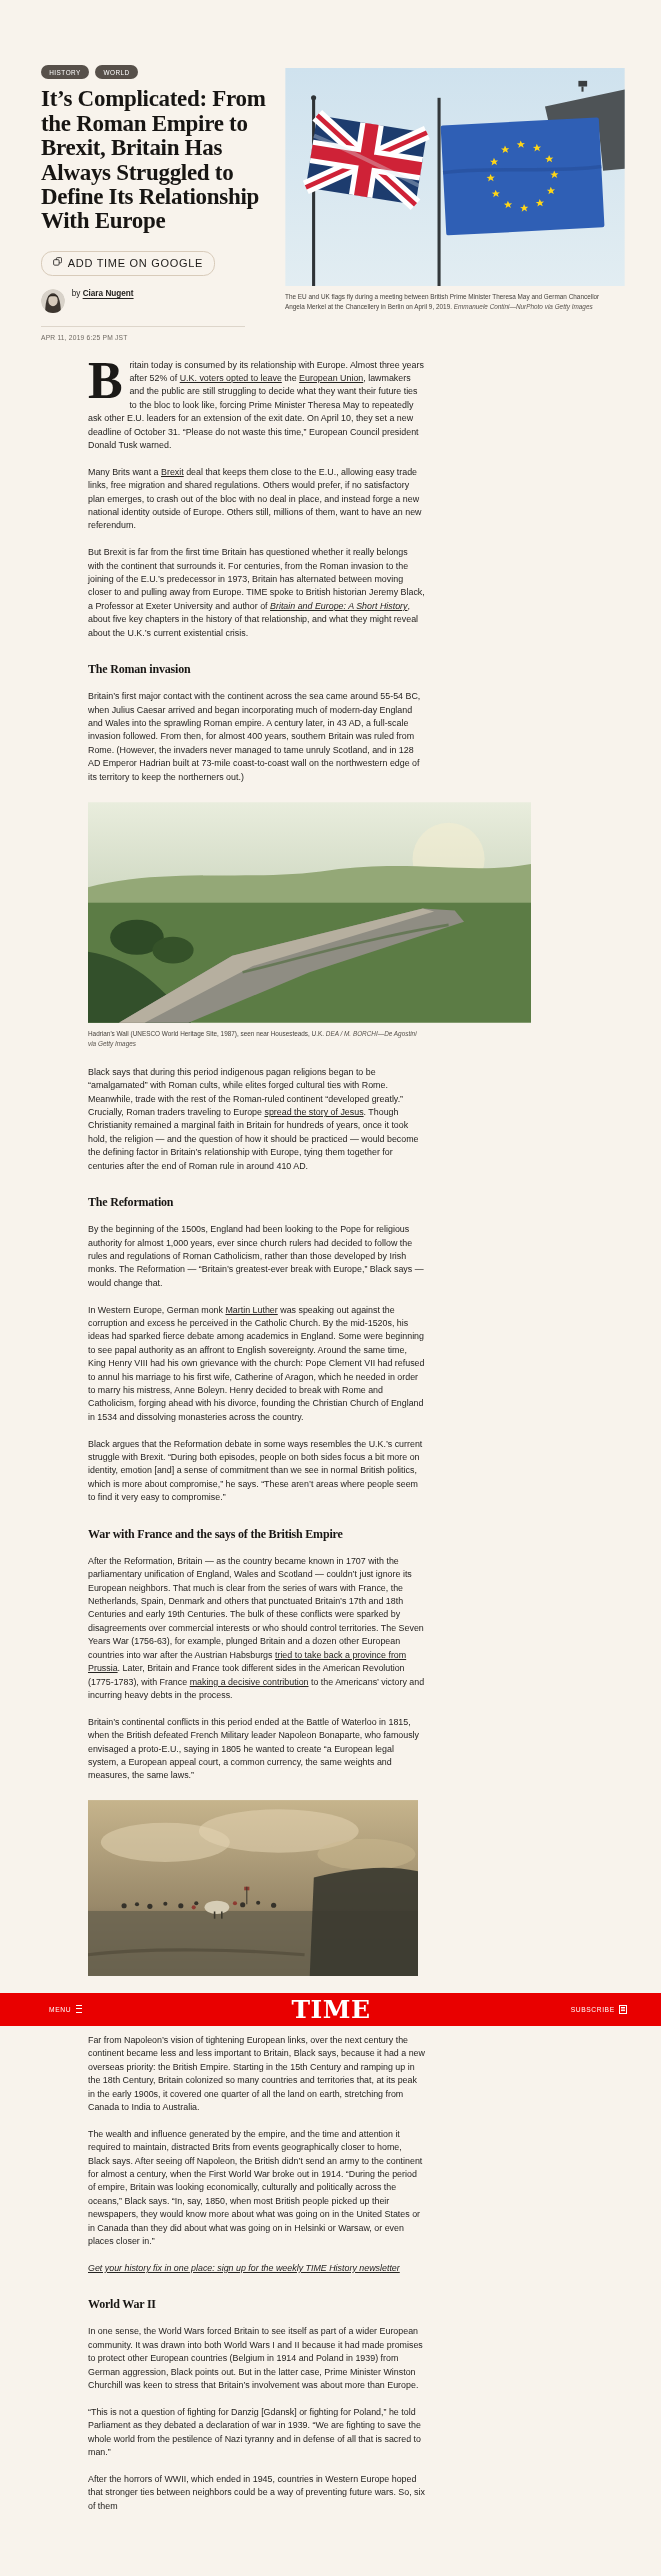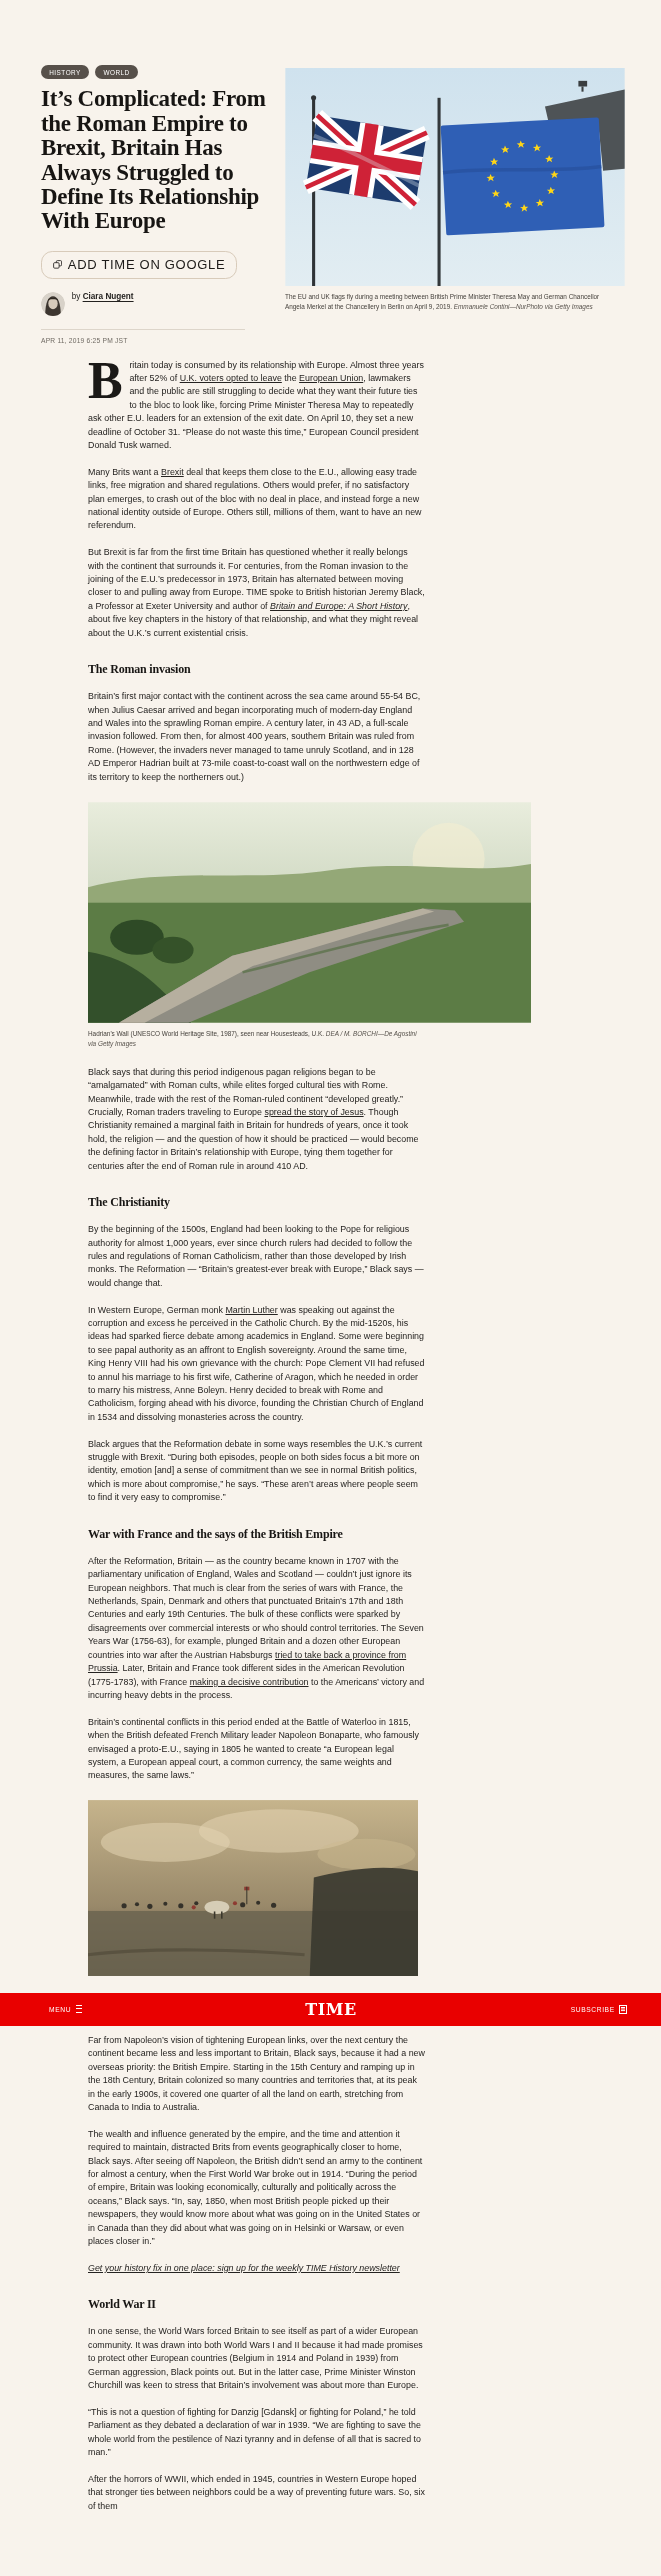--- a/index.html
+++ b/index.html
@@ -9,23 +9,23 @@
     font-family:"Liberation Sans",sans-serif;
     color:#252321;
   }
   
   .hdr{position:relative;padding:65px 12px 0 41px;height:343px;box-sizing:border-box;}
   .tags{display:flex;gap:6.2px;margin:0 0 8.8px 0;}
   .tag{background:#57504a;color:#fff;font-size:6.4px;letter-spacing:0.5px;
        padding:3.6px 8.2px 3.1px;border-radius:8.2px;display:inline-block;cursor:pointer;}
   .title{font-family:"Liberation Serif",serif;font-weight:700;font-size:23px;line-height:1.06;
          letter-spacing:-0.3px;color:#171513;width:246px;margin:0 0 17.5px;}
-  .add-btn{display:inline-flex;align-items:center;gap:5.7px;background:transparent;
+  .add-btn{display:inline-flex;gap:5.7px;background:transparent;
            border:0.8px solid #d8cbba;border-radius:11.3px;padding:5.2px 10.8px;
-           font-family:"Liberation Sans",sans-serif;font-size:13px;letter-spacing:0.7px;
+           font-family:"Liberation Sans",sans-serif;font-size:11px;letter-spacing:0.7px;
            color:#1d1b19;cursor:pointer;margin:0 0 13.4px;}
   .byline{display:flex;gap:6.7px;margin:0 0 13px;}
   .avatar{width:24px;height:24px;border-radius:50%;overflow:hidden;display:inline-block;cursor:pointer;}
   .by-text{font-size:8.2px;color:#23211f;}
   .author{font-weight:700;text-decoration:underline;text-underline-offset:1.5px;cursor:pointer;}
   .rule{width:204px;border-top:0.5px solid #ddd5ca;margin:0 0 6.7px;}
   .date{font-size:6.7px;letter-spacing:0.2px;color:#6f6a63;}
   
   .hero{position:absolute;left:285px;top:68px;width:340px;margin:0;}
   .hero-img{width:340px;height:218px;overflow:hidden;}
@@ -48,21 +48,21 @@
   .fig-hadrian figcaption{max-width:443px;}
   .fig-waterloo .imgwrap{width:330px;height:176px;}
   
   .banner{width:662px;height:33px;background:#e90000;display:flex;align-items:center;
           position:relative;margin:6.2px 0 8.2px;color:#fff;}
   .menu{position:absolute;left:49px;display:flex;align-items:center;gap:4.6px;
         font-size:6.7px;letter-spacing:0.6px;cursor:pointer;}
   .burger{display:inline-block;width:6.7px;height:5.7px;border-top:0.8px solid #fff;
           border-bottom:0.8px solid #fff;position:relative;}
   .burger::after{content:"";position:absolute;left:0;right:0;top:2.1px;border-top:0.8px solid #fff;}
-  .logo{margin:16px auto;font-family:"DejaVu Serif",serif;font-weight:700;font-size:16px;
+  .logo{margin:16px auto;font-family:"DejaVu Serif",serif;font-weight:700;font-size:25px;
         letter-spacing:0.5px;cursor:pointer;}
   .sub{position:absolute;right:35px;display:flex;align-items:center;gap:4.6px;
        font-size:6.7px;letter-spacing:0.6px;cursor:pointer;}
   .mag{display:inline-block;width:5.7px;height:7.2px;border:0.8px solid #fff;position:relative;}
   .mag::after{content:"";position:absolute;left:1px;right:1px;top:1.5px;height:0.8px;background:#fff;
               box-shadow:0 1.5px 0 #fff,0 3.1px 0 #fff;}
 </style>
 </head>
 <body>
 
@@ -188,21 +188,21 @@
         <path d="M60,428 L280,298 L650,206 L672,212 L320,318 L110,428 Z" fill="#b6af9f"></path>
         <path d="M300,330 C420,300 560,260 700,238" stroke="#4c6a3a" stroke-width="5" fill="none" opacity=".6"></path>
       </svg>
     </span>
     <figcaption class="cap">
       <span class="cap-text">Hadrian's Wall (UNESCO World Heritage Site, 1987), seen near Housesteads, U.K. </span>
       <em class="credit cap-credit">DEA / M. BORCHI—De Agostini via Getty Images</em>
     </figcaption>
   </figure>
 <p class="bp"><span>Black says that during this period indigenous pagan religions began to be “amalgamated” with Roman cults, while elites forged cultural ties with Rome. Meanwhile, trade with the rest of the Roman-ruled continent “developed greatly.” Crucially, Roman traders traveling to Europe </span><span class="t-link">spread the story of Jesus</span><span>. Though Christianity remained a marginal faith in Britain for hundreds of years, once it took hold, the religion — and the question of how it should be practiced — would become the defining factor in Britain’s relationship with Europe, tying them together for centuries after the end of Roman rule in around 410 AD.</span></p>
-        <h2 class="sec">The Christianity</h2>
+        <h2 class="sec">The Reformation</h2>
         <p class="bp"><span>By the beginning of the 1500s, England had been looking to the Pope for religious authority for almost 1,000 years, ever since church rulers had decided to follow the rules and regulations of Roman Catholicism, rather than those developed by Irish monks. The Reformation — “Britain’s greatest-ever break with Europe,” Black says — would change that.</span></p>
         <p class="bp"><span>In Western Europe, German monk </span><span class="t-link">Martin Luther</span><span> was speaking out against the corruption and excess he perceived in the Catholic Church. By the mid-1520s, his ideas had sparked fierce debate among academics in England. Some were beginning to see papal authority as an affront to English sovereignty. Around the same time, King Henry VIII had his own grievance with the church: Pope Clement VII had refused to annul his marriage to his first wife, Catherine of Aragon, which he needed in order to marry his mistress, Anne Boleyn. Henry decided to break with Rome and Catholicism, forging ahead with his divorce, founding the Christian Church of England in 1534 and dissolving monasteries across the country.</span></p>
         <p class="bp"><span>Black argues that the Reformation debate in some ways resembles the U.K.’s current struggle with Brexit. “During both episodes, people on both sides focus a bit more on identity, emotion [and] a sense of commitment than we see in normal British politics, which is more about compromise,” he says. “These aren’t areas where people seem to find it very easy to compromise.”</span></p>
         <h2 class="sec">War with France and the says of the British Empire</h2>
         <p class="bp"><span>After the Reformation, Britain — as the country became known in 1707 with the parliamentary unification of England, Wales and Scotland — couldn’t just ignore its European neighbors. That much is clear from the series of wars with France, the Netherlands, Spain, Denmark and others that punctuated Britain’s 17th and 18th Centuries and early 19th Centuries. The bulk of these conflicts were sparked by disagreements over commercial interests or who should control territories. The Seven Years War (1756-63), for example, plunged Britain and a dozen other European countries into war after the Austrian Habsburgs </span><span class="t-link">tried to take back a province from Prussia</span><span>. Later, Britain and France took different sides in the American Revolution (1775-1783), with France </span><span class="t-link">making a decisive contribution</span><span> to the Americans’ victory and incurring heavy debts in the process.</span></p>
         <p class="bp"><span>Britain’s continental conflicts in this period ended at the Battle of Waterloo in 1815, when the British defeated French Military leader Napoleon Bonaparte, who famously envisaged a proto-E.U., saying in 1805 he wanted to create “a European legal system, a European appeal court, a common currency, the same weights and measures, the same laws.”</span></p>
   <figure class="fig fig-waterloo">
     <span class="imgwrap">
       <svg width="330" height="176" viewBox="0 0 640 341">
         <defs>

